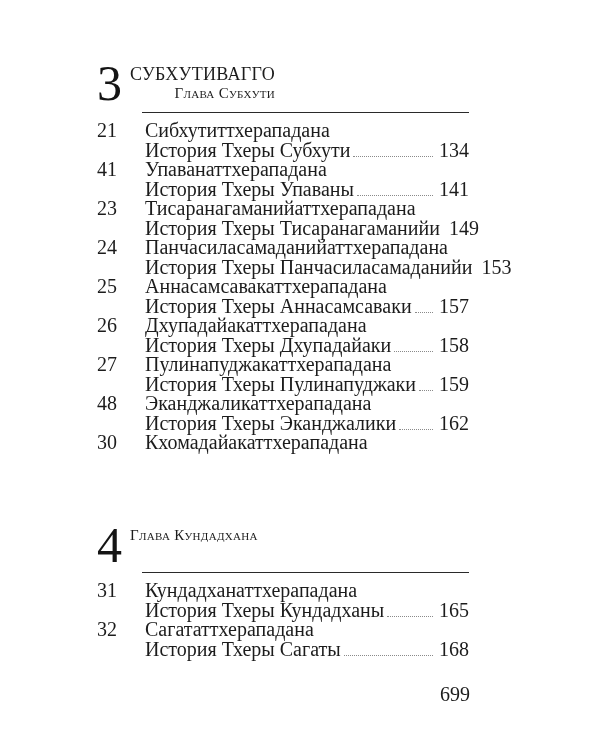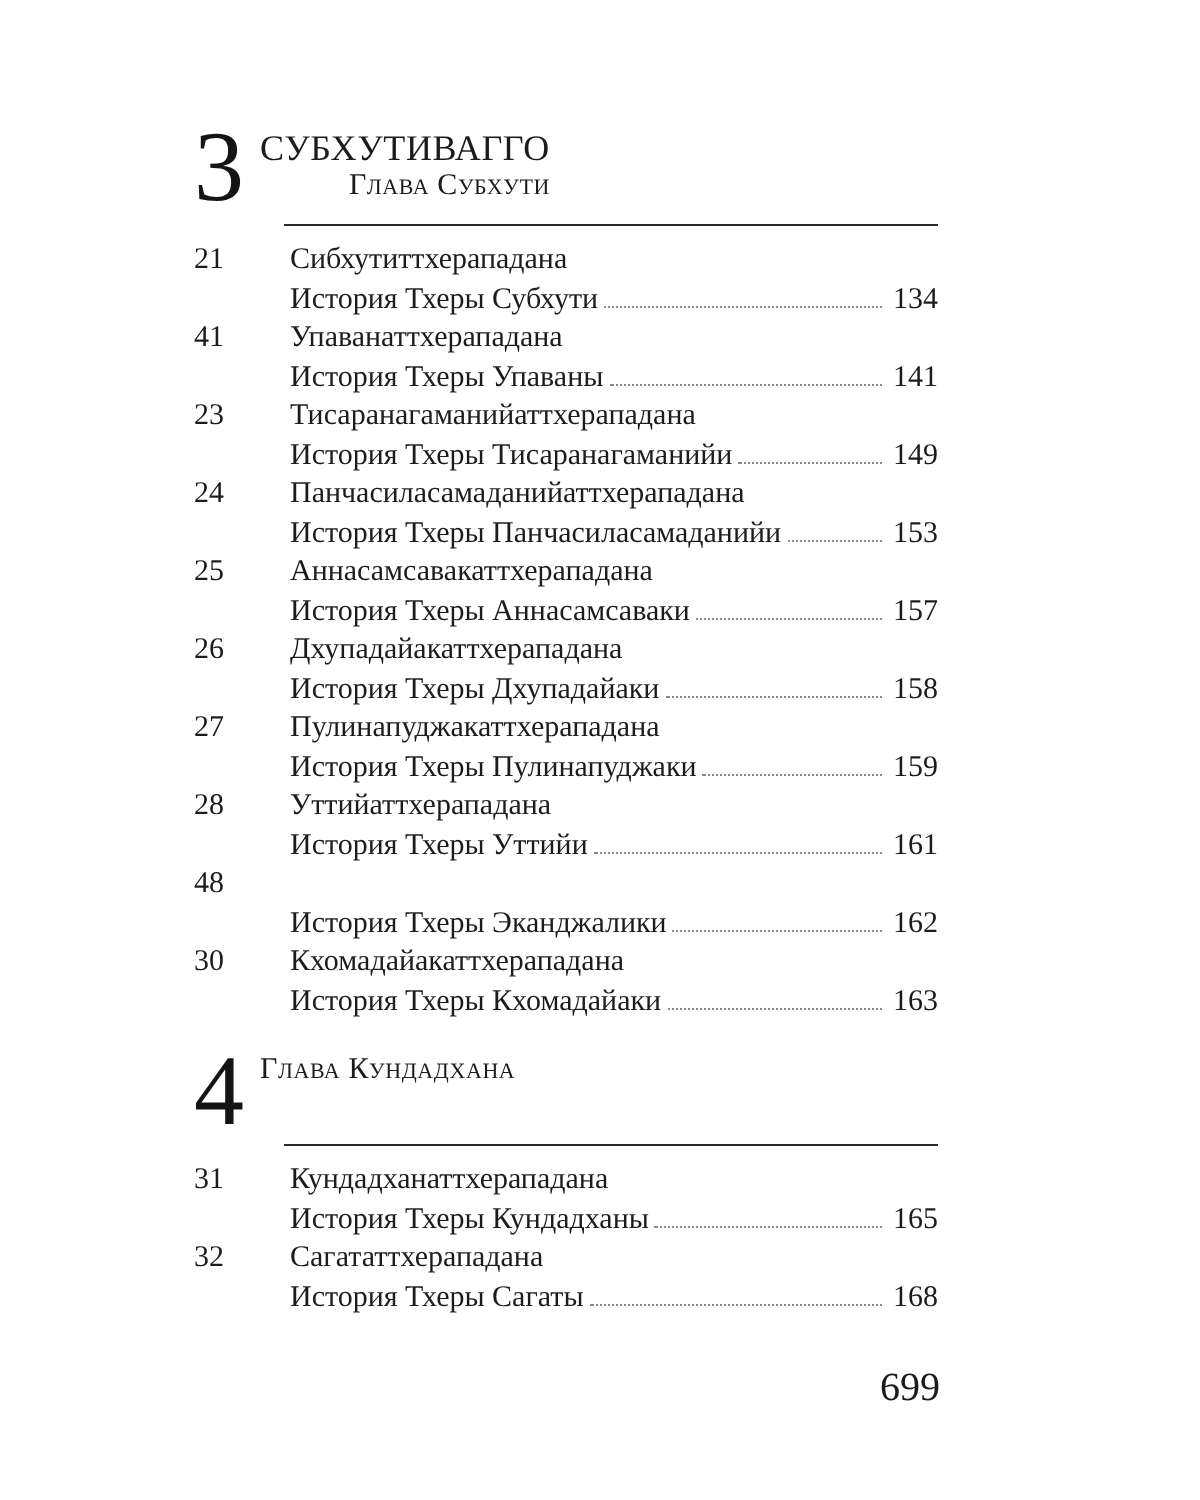--- a/index.html
+++ b/index.html
@@ -5,21 +5,21 @@
   html, body { margin:0; padding:0; background:#ffffff; }
   body { width:600px; height:750px; position:relative; overflow:hidden;
          font-family:"Liberation Serif","DejaVu Serif",serif; color:#1c1c1c; }
   .chapter-head { position:absolute; left:97px; width:372px; }
   .numeral { position:absolute; left:0; top:0; font-size:50px; line-height:50px; color:#141414; }
   .titles { position:absolute; left:33px; top:6px; }
   .title { font-size:18px; letter-spacing:0.3px; line-height:20px; }
   .subtitle { font-size:15px; font-variant:small-caps; line-height:18px; letter-spacing:0.3px;text-align:right; }
   .rule { position:absolute; left:45px; width:327px; height:0; border-top:1.4px solid #2a2a2a; }
   .entries { position:absolute; left:97px; width:372px; }
-  .entry { position:relative; height:39px; font-size:15px;text-align:center; }
+  .entry { position:relative; height:39px; font-size:20px;text-align:center; }
   .entry .num { position:absolute; left:0; top:0; line-height:19px; }
   .entry .pali { position:absolute; left:48px; top:0; line-height:19px; }
   .entry .line2 { position:absolute; left:48px; right:0; top:19.5px; display:flex; align-items:baseline; line-height:19px; }
   .entry .ru { white-space:nowrap; }
   .entry .dots { flex:1; border-bottom:1px dotted #8a8a8a; margin:0 6px 4px 3px; height:0; }
   .entry .page { white-space:nowrap; }
   .folio { position:absolute; left:434px; top:683px; font-size:20px; width:36px; text-align:right; }
 </style>
 </head>
 <body>
@@ -91,44 +91,31 @@
   <div class="entry">
     <span class="num">27</span>
     <span class="pali">Пулинапуджакаттхерападана</span>
     <div class="line2">
         <span class="ru">История Тхеры Пулинапуджаки</span>
         <span class="dots"></span>
         <span class="page">159</span>
       </div>
   </div>
   <div class="entry">
-    <span class="num">28</span>
-    <span class="pali">Уттийаттхерападана</span>
-    <div class="line2">
-        <span class="ru">История Тхеры Уттийи</span>
-        <span class="dots"></span>
-        <span class="page">161</span>
-      </div>
-  </div>
-  <div class="entry">
     <span class="num">48</span>
+    <span class="pali">Эканджаликаттхерападана</span>
     <div class="line2">
         <span class="ru">История Тхеры Эканджалики</span>
         <span class="dots"></span>
         <span class="page">162</span>
       </div>
   </div>
   <div class="entry">
     <span class="num">30</span>
     <span class="pali">Кхомадайакаттхерападана</span>
-    <div class="line2">
-        <span class="ru">История Тхеры Кхомадайаки</span>
-        <span class="dots"></span>
-        <span class="page">163</span>
-      </div>
   </div>
 </div>
 
 <div class="chapter-head" style="top:520px;">
   <div class="numeral">4</div>
   <div class="titles">
     <div class="subtitle">Глава Кундадхана</div>
   </div>
   <div class="rule" style="top:52px;"></div>
 </div>

